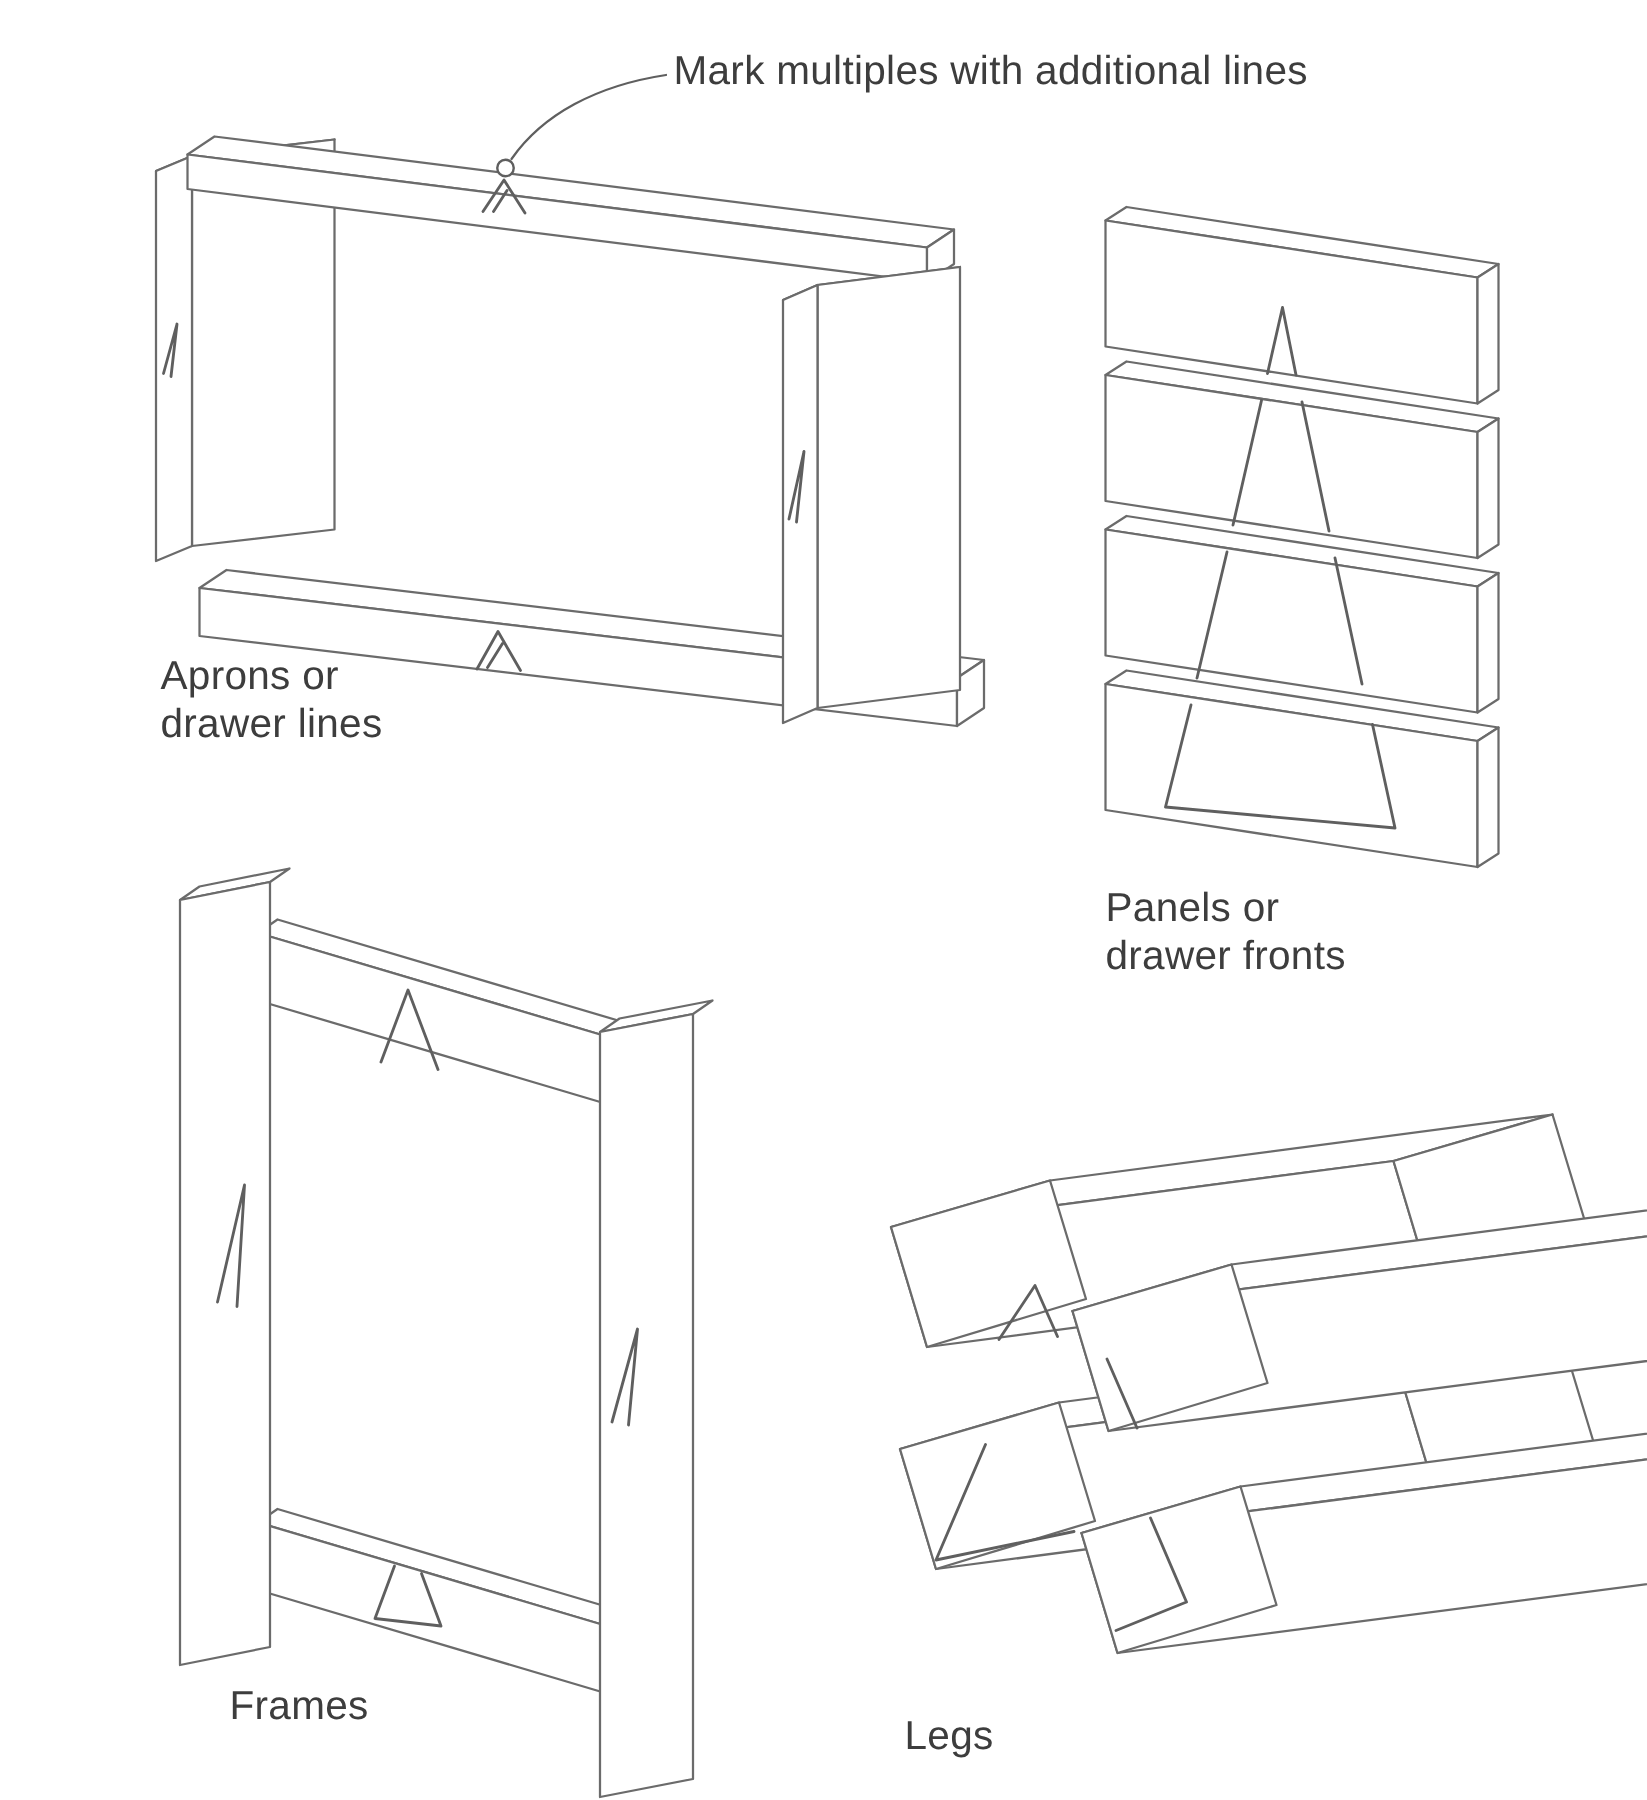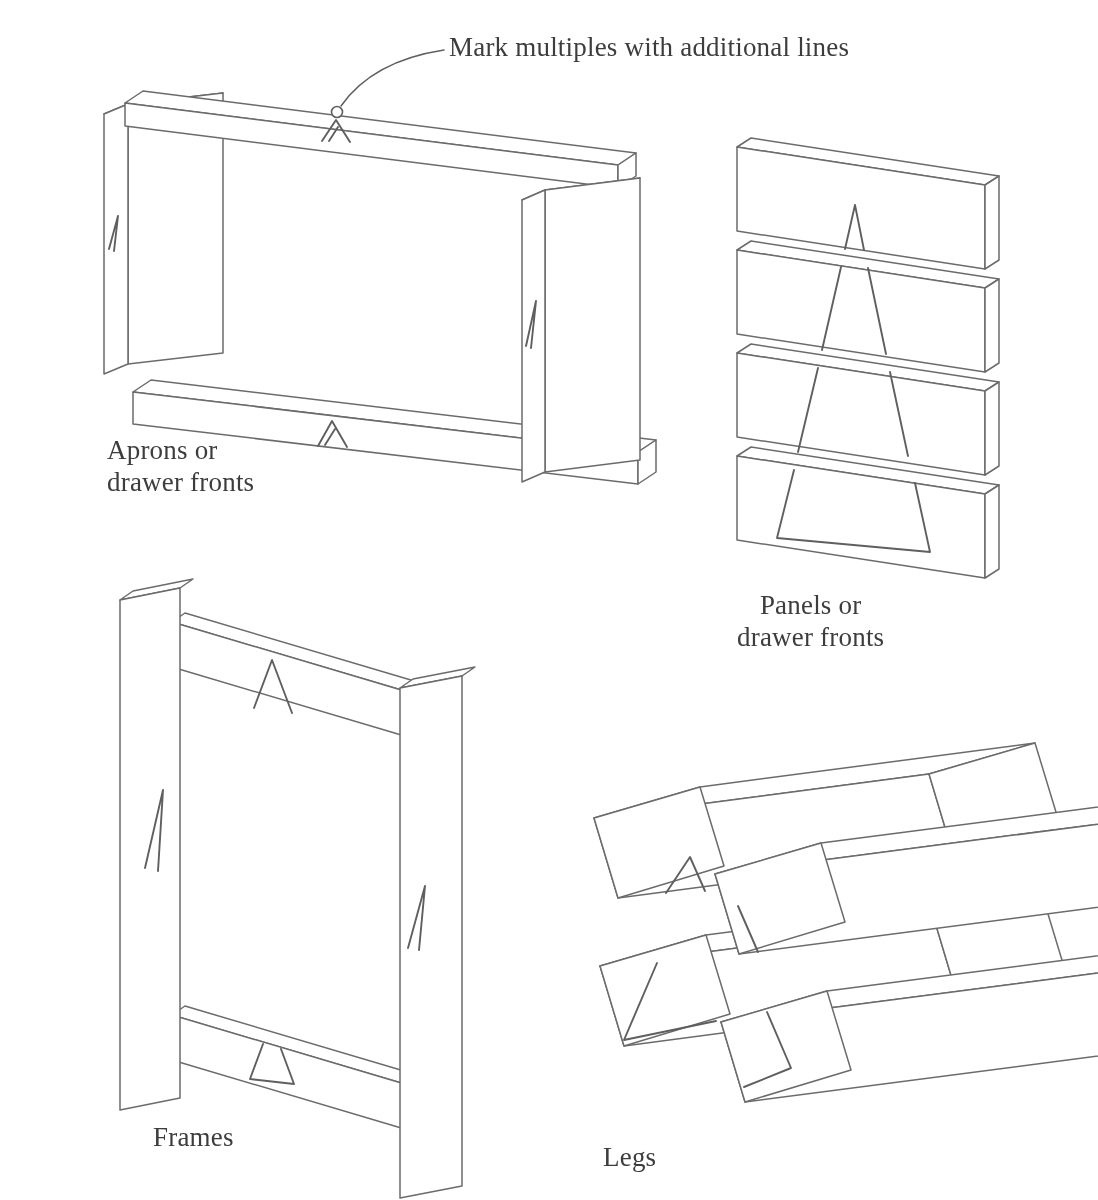--- a/index.html
+++ b/index.html
@@ -4,21 +4,21 @@
 <style>
   :root{
     --line:#6b6b6b;
     --mark:#5f5f5f;
     --text:#3d3d3d;
     --background:#ffffff;
   }
   html,body{margin:0;padding:0;background:var(--background);}
   .page{
     position:relative;width:1098px;height:1200px;background:var(--background);
-    overflow:hidden;font-family:Liberation Serif, serif;color:var(--text);
+    overflow:hidden;font-family:Liberation Sans, sans-serif;color:var(--text);
   }
   .page svg{position:absolute;left:0;top:0;}
   .label{
     position:absolute;font-size:27px;line-height:1.2;white-space:pre-line;
     color:var(--text);letter-spacing:0.2px;
   }
   .face{fill:var(--background);stroke:var(--line);stroke-width:1.5;stroke-linejoin:round;}
   .mark{fill:none;stroke:var(--mark);stroke-width:1.9;stroke-linejoin:round;stroke-linecap:round;}
   .leader{fill:none;stroke:var(--mark);stroke-width:1.5;stroke-linecap:round;}
   .mark-circle{fill:var(--background);stroke:var(--mark);stroke-width:1.6;}
@@ -147,21 +147,21 @@
       <path class="mark" d="M666,893 L690,857 L705,891
            M657,963 L624,1040 M624,1040 L716,1021
            M738,906 L758,952
            M767,1012 L791,1068 M744,1087 L791,1068"></path>
     </g>
   </svg>
 
   <div class="label" style="left:449px;top:31px;">Mark multiples with additional lines</div>
 
   <div class="label" style="left:107px;top:434px;">Aprons or
-drawer fronts</div>
+drawer lines</div>
 
-  <div class="label" style="left:737px;top:589px;text-align:center;">Panels or
+  <div class="label" style="left:737px;top:589px;">Panels or
 drawer fronts</div>
 
   <div class="label" style="left:117px;top:1121px;margin-left:36px;">Frames</div>
 
   <div class="label" style="left:603px;top:1141px;">Legs</div>
 </div>
 
 </body></html>

